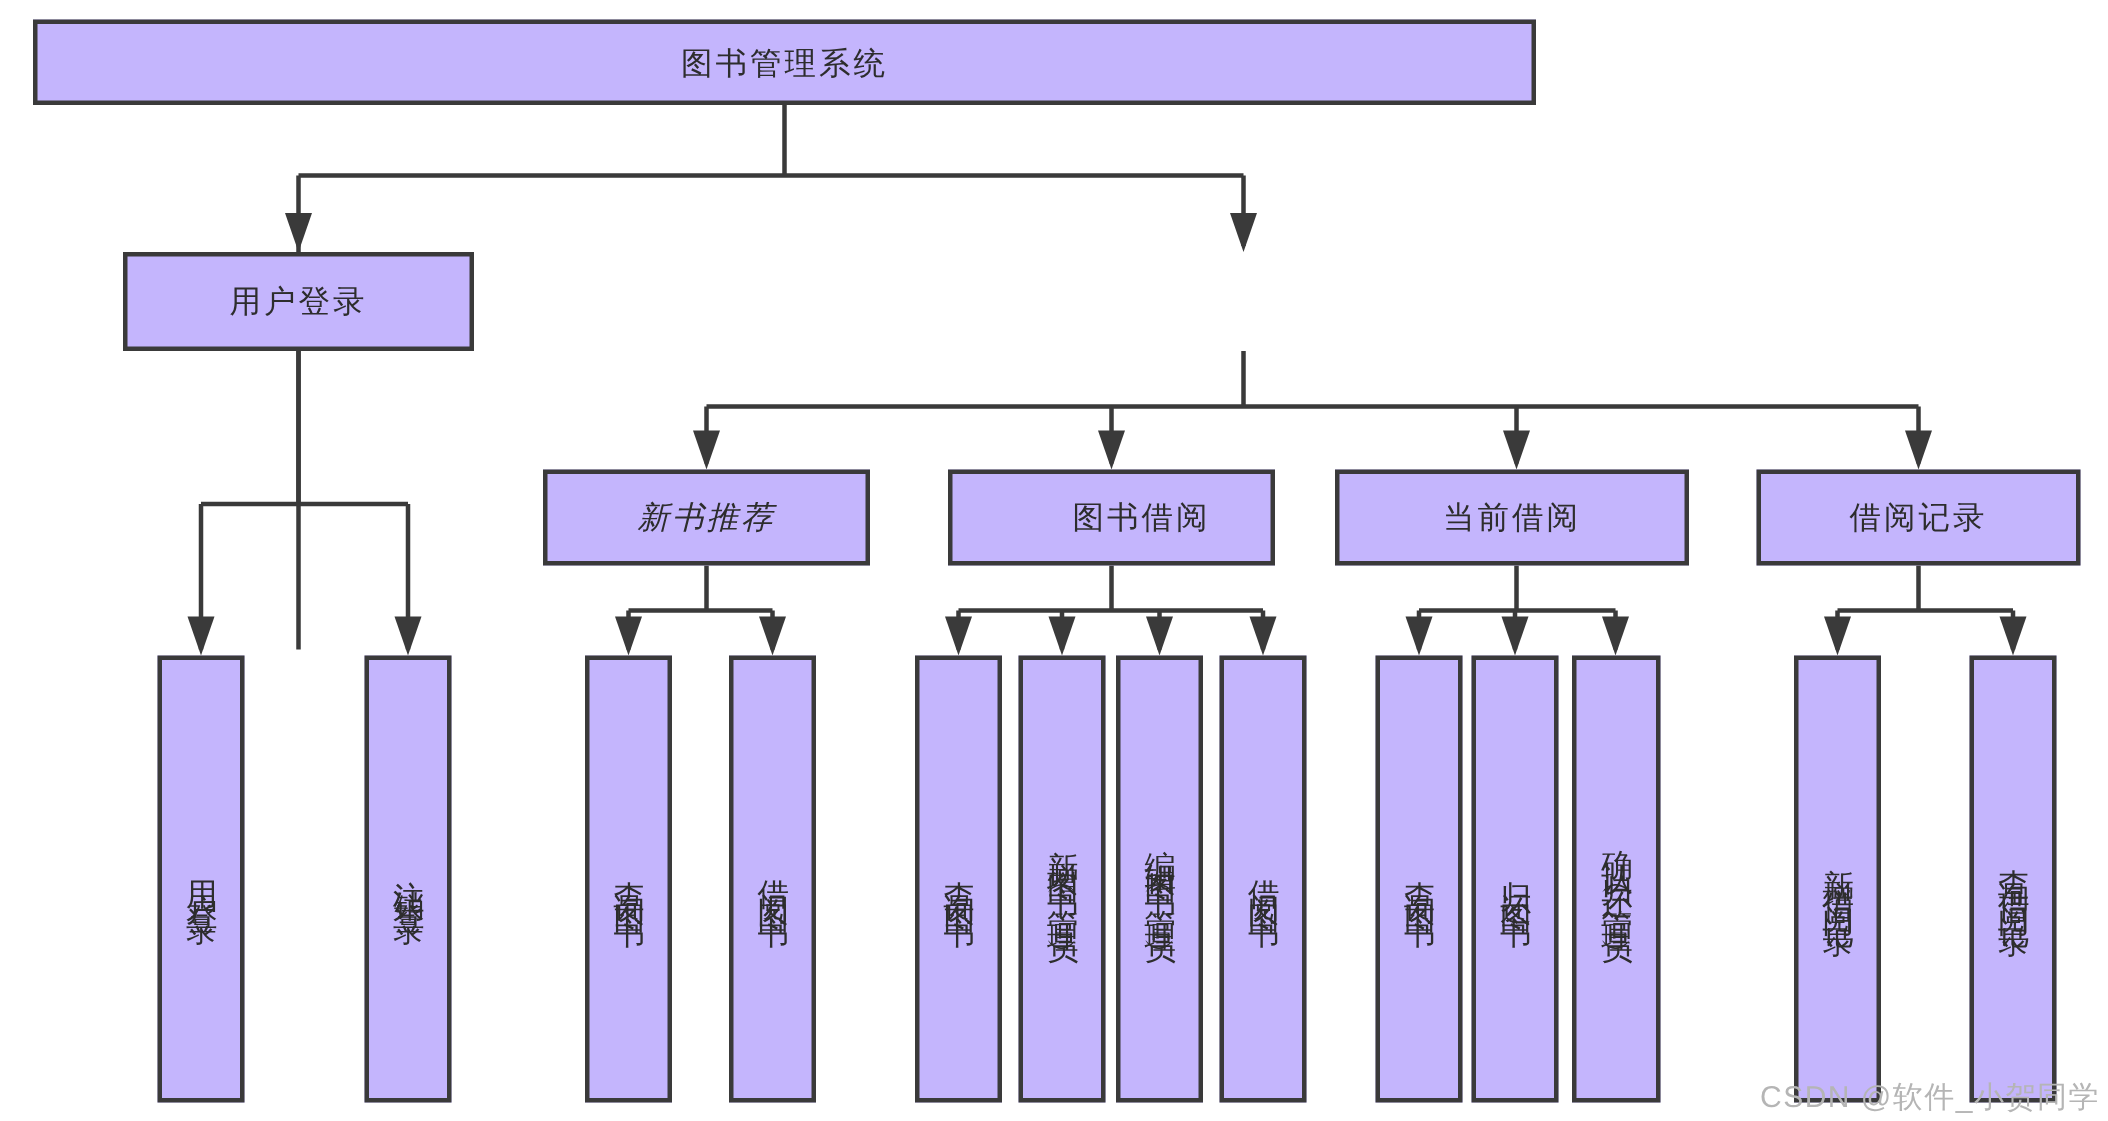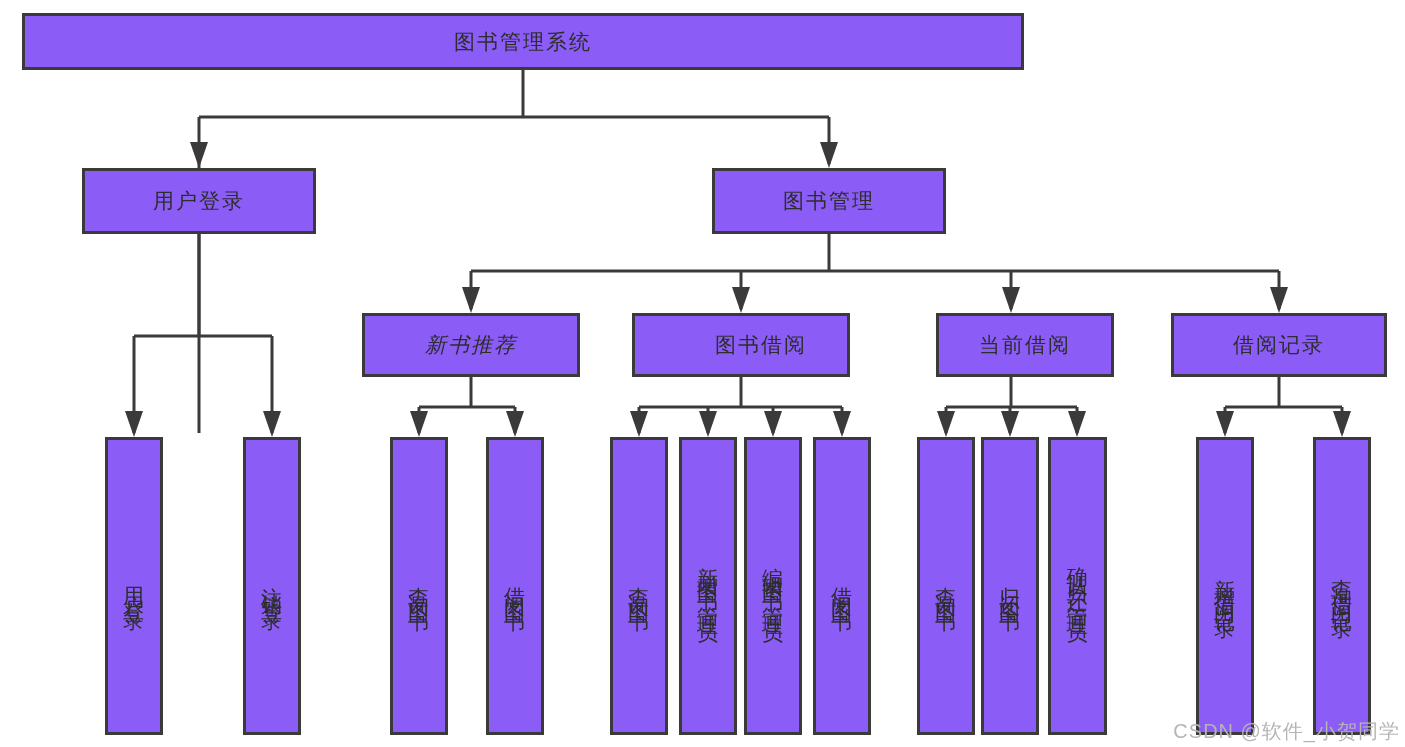--- a/index.html
+++ b/index.html
@@ -8,21 +8,21 @@
     position:relative;
     width:1405px;height:747px;
     background:#ffffff;
     overflow:hidden;
   }
   .connectors{position:absolute;left:0;top:0;}
   .box{
     position:absolute;
     box-sizing:border-box;
     border:3px solid #3a3a3a;
-    background:#8b5cf6;
+    background:#c4b5fd;
     display:flex;
     align-items:center;
     justify-content:center;
     color:#2d2d2d;
   }
   .hbox{font-size:21px;letter-spacing:2px;}
   .leaf span{
     writing-mode:vertical-rl;
     text-orientation:mixed;
     font-size:21px;
@@ -90,31 +90,28 @@
     </g>
   </svg>
 
   <div class="box hbox" style="left:22px;top:13px;width:1002px;height:57px;">
     <span>图书管理系统</span>
   </div>
 
   <div class="box hbox" style="left:82px;top:168px;width:234px;height:66px;">
     <span>用户登录</span>
   </div>
-  <div class="box hbox" style="left:712px;top:168px;width:234px;height:66px;">
-    <span>图书管理</span>
-  </div>
 
   <div class="box hbox" style="left:362px;top:313px;width:218px;height:64px;font-style:italic;">
     <span>新书推荐</span>
   </div>
   <div class="box hbox" style="left:632px;top:313px;width:218px;height:64px;padding-left:40px;">
     <span>图书借阅</span>
   </div>
-  <div class="box hbox" style="left:936px;top:313px;width:178px;height:64px;">
+  <div class="box hbox" style="left:890px;top:313px;width:236px;height:64px;">
     <span>当前借阅</span>
   </div>
   <div class="box hbox" style="left:1171px;top:313px;width:216px;height:64px;">
     <span>借阅记录</span>
   </div>
 
   <div class="box leaf" style="left:105px;top:437px;width:58px;height:298px;">
     <span>用户登录</span>
   </div>
   <div class="box leaf" style="left:243px;top:437px;width:58px;height:298px;">

